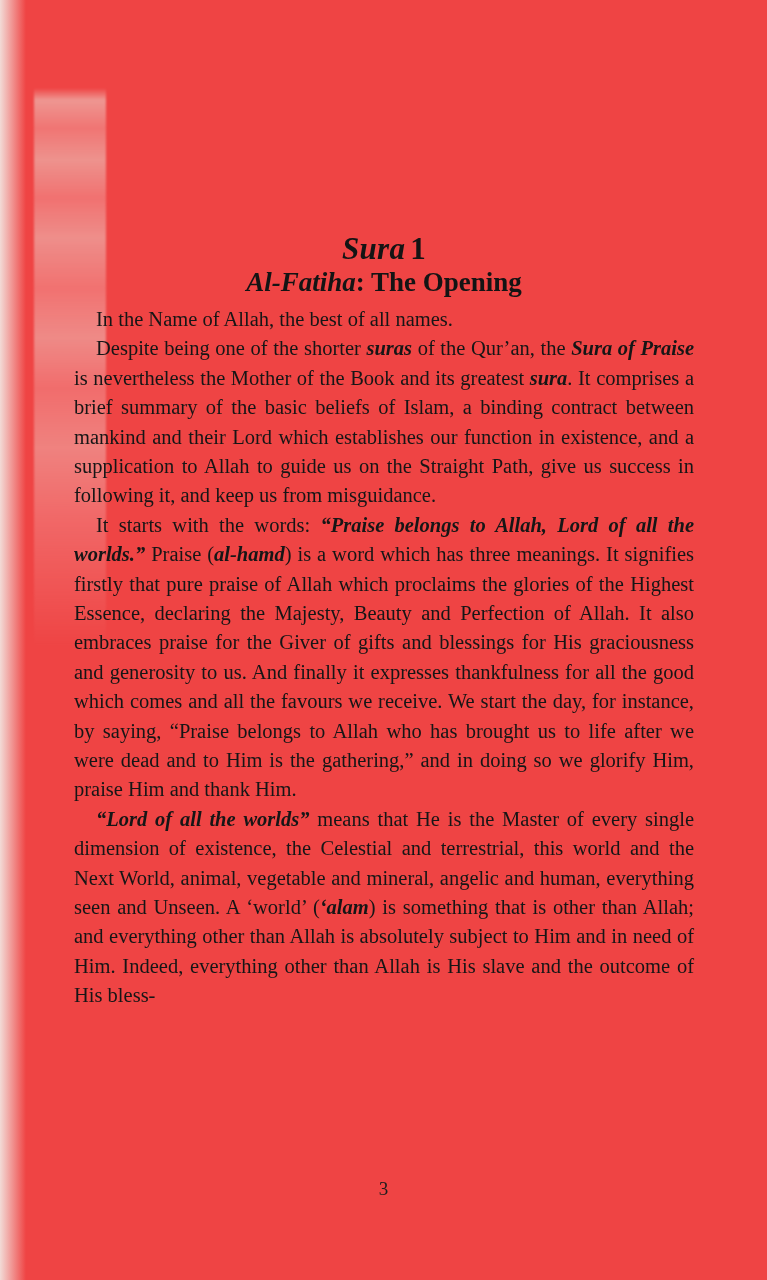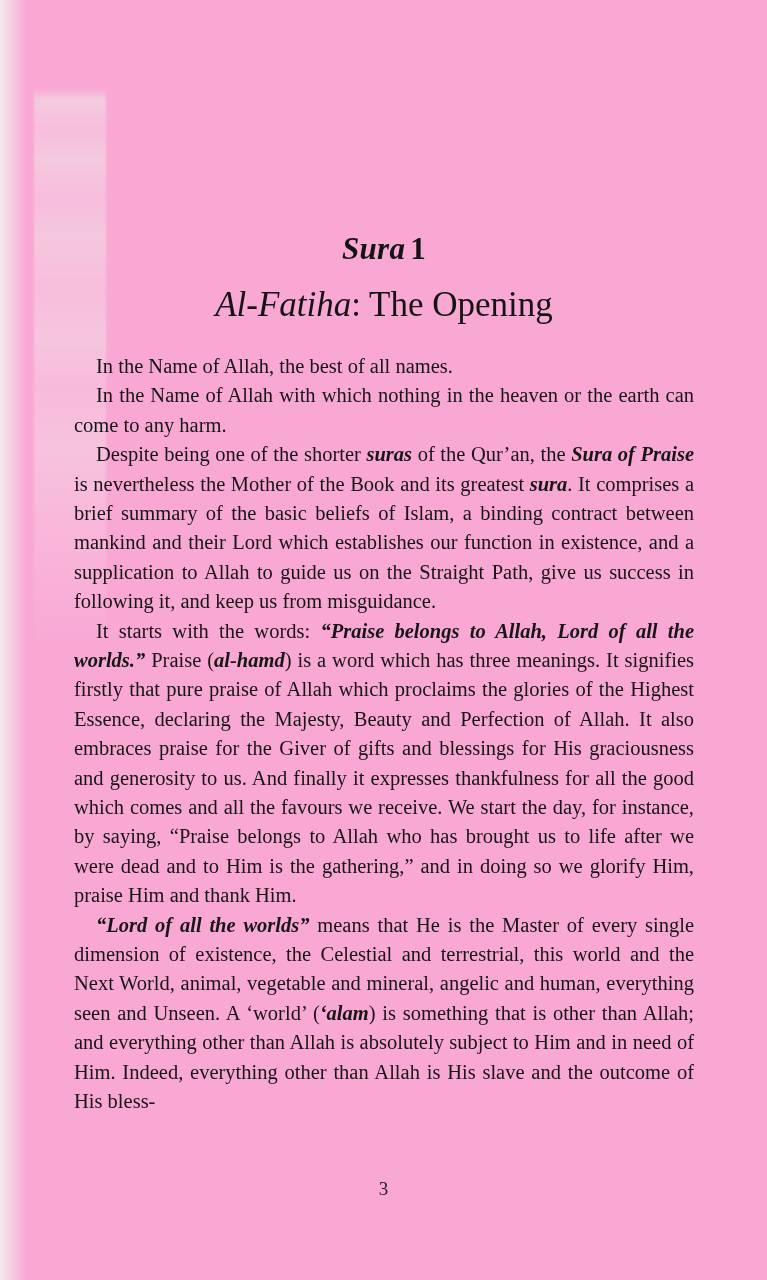--- a/index.html
+++ b/index.html
@@ -4,21 +4,21 @@
 <style>
   html, body {
     margin: 0;
     padding: 0;
     background: #ffffff;
   }
   .page {
     position: relative;
     width: 767px;
     height: 1280px;
-    background: #f9a8d4;
+    background: #ef4444;
     overflow: hidden;
     font-family: "Liberation Serif", "DejaVu Serif", serif;
     color: #1a1a1a;
   }
 
   
   .ghost-margin {
     position: absolute;
     left: 34px;
     top: 88px;
@@ -71,35 +71,34 @@
     color: #141414;
   }
   .sura-line .sura-word {
     font-style: italic;
   }
   .sura-line .sura-num {
     font-style: normal;
     padding-left: 5px;
   }
   .subtitle-line {
-    font-size: 35px;
-    font-weight: normal;
+    font-size: 27px;
+    font-weight: bold;
     line-height: 1.12;
-    margin-top: 18px;
     color: #141414;
   }
   .subtitle-line .arabic-name {
     font-style: italic;
   }
   .subtitle-line .subtitle-rest {
     font-style: normal;
   }
 
   .body-text {
-    margin-top: 28px;
+    margin-top: 8px;
     font-size: 20.5px;
     line-height: 29.4px;
     text-align: justify;
     text-justify: inter-word;
     -webkit-hyphens: auto;
     hyphens: auto;
     color: #161616;
   }
   .body-text p {
     margin: 0;
@@ -137,21 +136,20 @@
       <div class="sura-line">
         <span class="sura-word">Sura</span><span class="sura-num">1</span>
       </div>
       <div class="subtitle-line">
         <span class="arabic-name">Al-Fatiha</span><span class="subtitle-rest">: The Opening</span>
       </div>
     </div>
 
     <div class="body-text">
       <p class="last-line-flush"><span>In the Name of Allah, the best of all names.</span></p>
-      <p class="last-line-flush"><span>In the Name of Allah with which nothing in the heaven or the earth can come to any harm.</span></p>
       <p class="last-line-flush"><span>Despite being one of the shorter </span><i>suras</i><span> of the Qur’an, the </span><i>Sura of Praise</i><span> is nevertheless the Mother of the Book and its greatest </span><i>sura</i><span>. It comprises a brief summary of the basic beliefs of Islam, a binding contract between mankind and their Lord which establishes our function in existence, and a supplication to Allah to guide us on the Straight Path, give us success in following it, and keep us from misguidance.</span></p>
       <p class="last-line-flush"><span>It starts with the words: </span><i>“Praise belongs to Allah, Lord of all the worlds.”</i><span> Praise (</span><i>al-hamd</i><span>) is a word which has three meanings. It signifies firstly that pure praise of Allah which proclaims the glories of the Highest Essence, declaring the Majesty, Beauty and Perfection of Allah. It also embraces praise for the Giver of gifts and blessings for His graciousness and generosity to us. And finally it expresses thankfulness for all the good which comes and all the favours we receive. We start the day, for instance, by saying, “Praise belongs to Allah who has brought us to life after we were dead and to Him is the gathering,” and in doing so we glorify Him, praise Him and thank Him.</span></p>
       <p><i>“Lord of all the worlds”</i><span> means that He is the Master of every single dimension of existence, the Celestial and terrestrial, this world and the Next World, animal, vegetable and mineral, angelic and human, everything seen and Unseen. A ‘world’ (</span><i>‘alam</i><span>) is something that is other than Allah; and everything other than Allah is absolutely subject to Him and in need of Him. Indeed, everything other than Allah is His slave and the outcome of His bless-</span></p>
     </div>
 
   </div>
 
   <div class="folio">3</div>
 
 </div>

